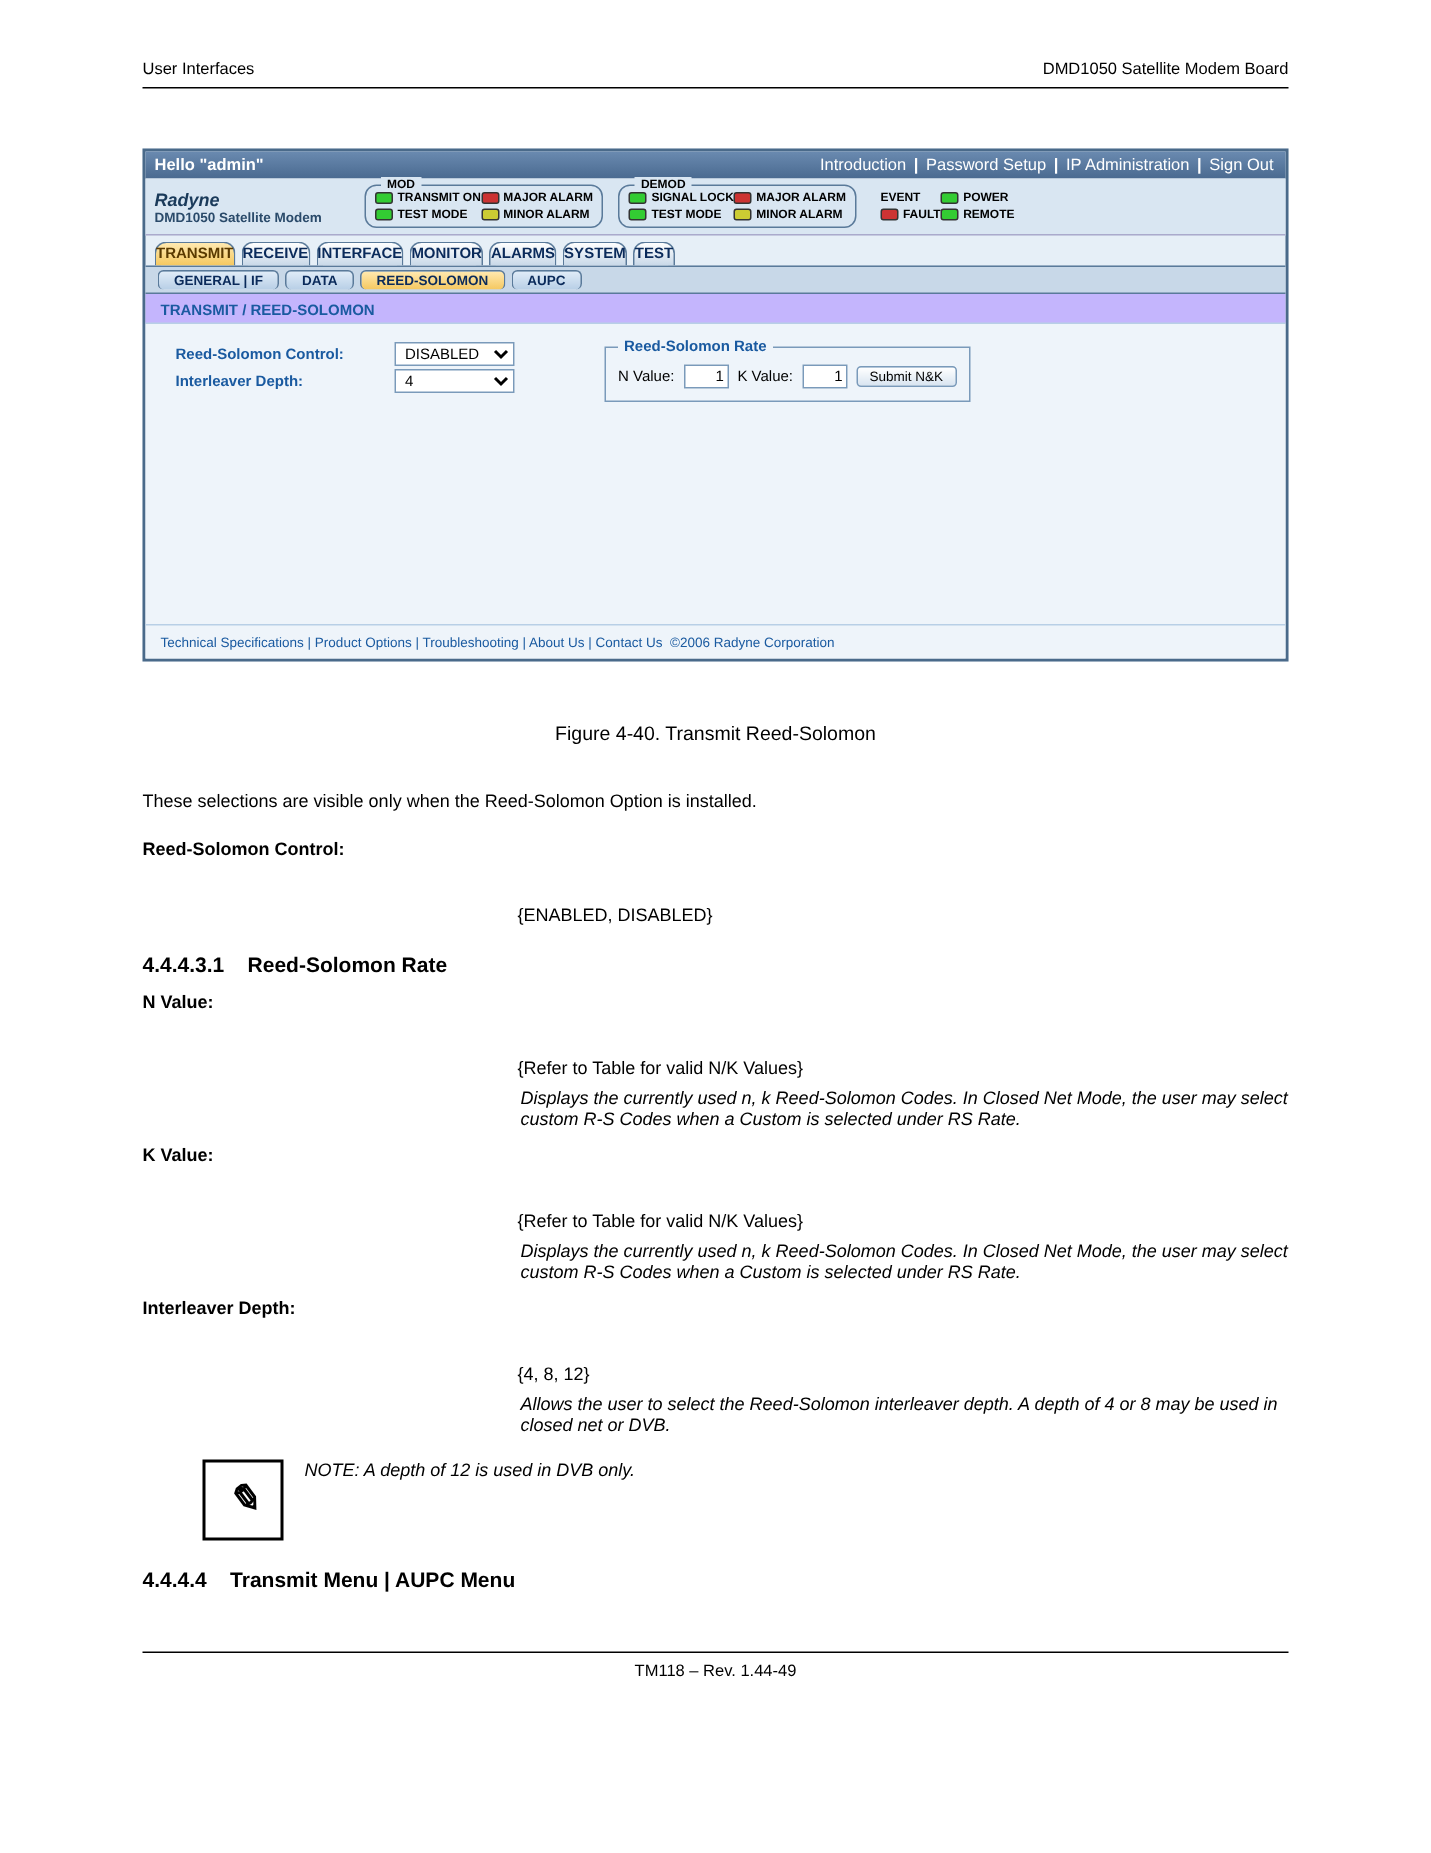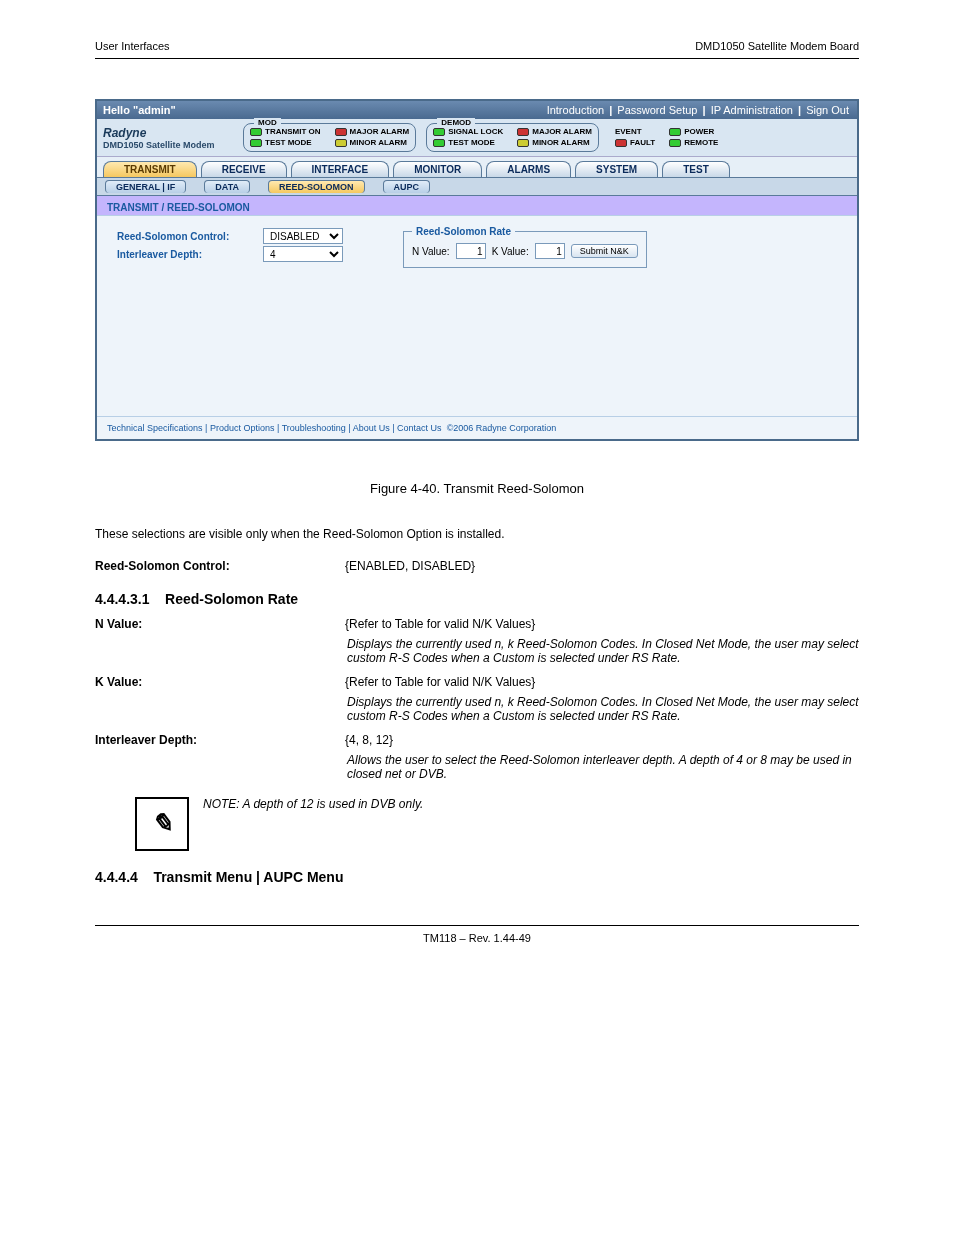--- a/index.html
+++ b/index.html
@@ -84,46 +84,46 @@
     font-weight: bold;
   }
   .led-row { display:flex; align-items:center; gap:3px; margin:1px 0; white-space:nowrap;}
   .led {
     width: 10px; height: 6px; border-radius: 2px; display: inline-block;
     border: 1px solid #333;
   }
   .led.green { background: #3c3; }
   .led.red { background: #c33; }
   .led.yellow { background: #cc3; }
-  .cols { display:flex; gap:14px; }
+  .cols { display:flex; }
   .col { display:flex; flex-direction:column; }
 
   .main-tabs {
     display: flex;
     gap: 4px;
     padding: 4px 6px 0 6px;
   }
   .tab, .subtab {
     border: 1px solid #5a7a9a;
     border-bottom: none;
     border-radius: 8px 8px 0 0;
-    padding: 2px 20px;
+    padding: 2px 0;
     font-size: 10px;
     font-weight: bold;
     background: linear-gradient(#fff, #c8d8e8);
     cursor: pointer;
     color: #0a2a5a;
   }
   .tab.active {
     background: linear-gradient(#ffe9b0, #f5c860);
     color: #5a3a00;
   }
   .sub-tabs {
     display: flex;
-    gap: 18px;
+    gap: 4px;
     padding: 2px 8px;
     background: #c8d8e8;
     border-top: 1px solid #5a7a9a;
     border-bottom: 1px solid #5a7a9a;
   }
   .subtab {
     border-radius: 4px;
     font-size: 9px;
     padding: 1px 10px;
     background: linear-gradient(#e0ecf8, #b8cfe6);
@@ -191,21 +191,21 @@
 
   .figure-caption {
     text-align: center;
     font-size: 13px;
     margin-bottom: 30px;
   }
   .section-heading { font-size: 14px; font-weight: bold; margin: 18px 0 6px 0; }
   .body-text { font-size: 12px; margin: 22px 0 16px 0; line-height:1.4; }
   .def-row { display:flex; font-size:12px; margin:10px 0; }
   .def-term { width:240px; font-weight:bold; padding-right:10px; flex:0 0 240px;}
-  .def-desc { flex:1; }
+  .def-desc { flex:1;margin-top:44px; }
   .def-desc .sub { font-style: italic; margin-left: 2px; }
   .note-icon {
     width: 50px; height: 50px; border: 2px solid #000; display:flex;align-items:center;justify-content:center;
     font-size: 26px; font-weight: bold; flex:0 0 50px; margin-right:14px;
   }
   .note-block { display:flex; align-items:flex-start; font-size:12px; font-style:italic; margin:16px 40px; }
 
   .doc-footer {
     border-top: 1px solid #000;
     padding-top: 6px;

